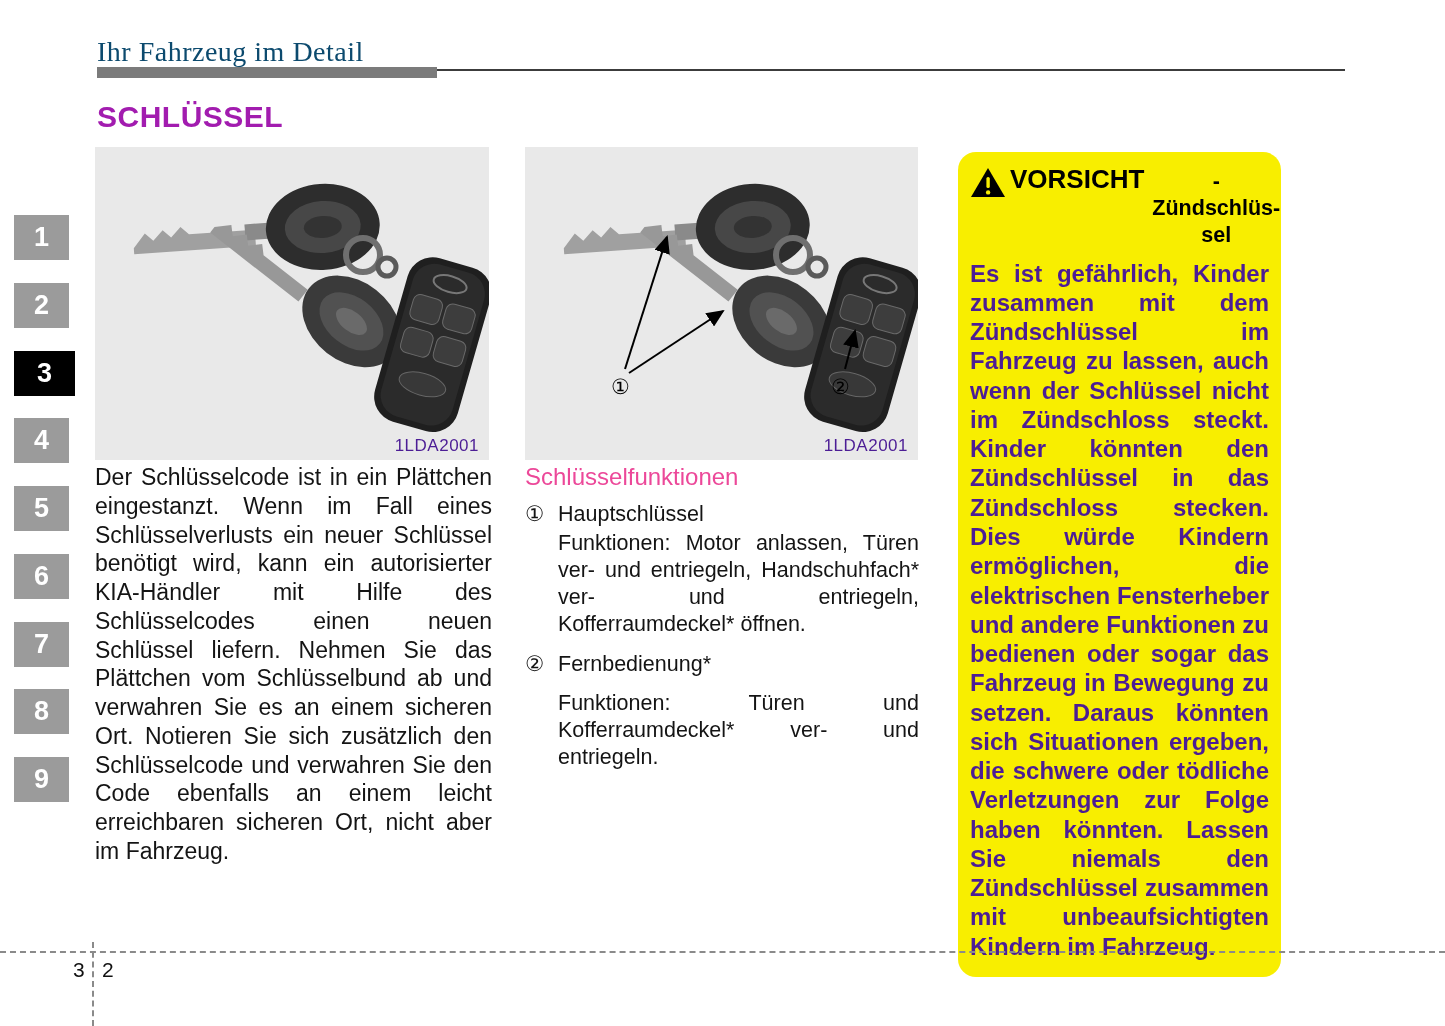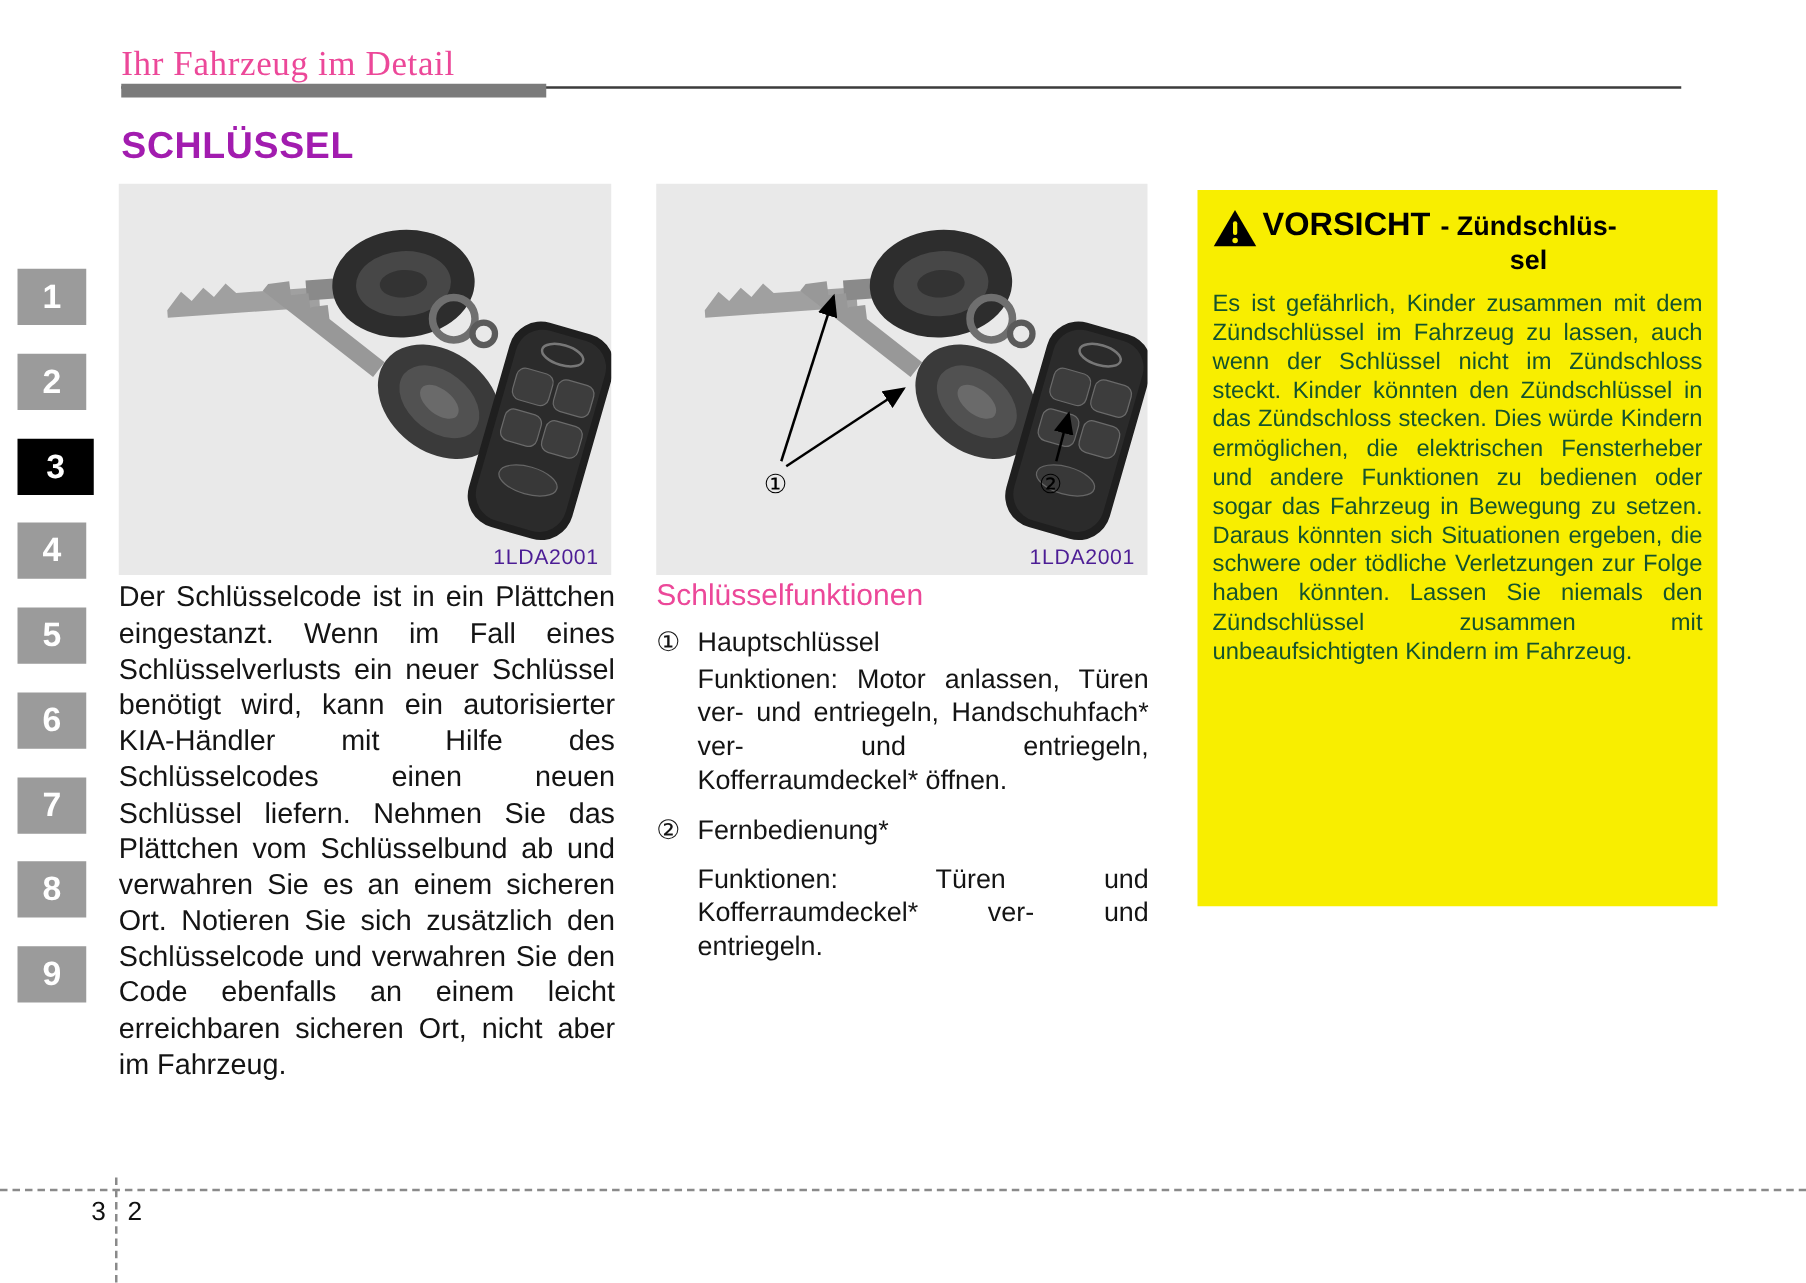--- a/index.html
+++ b/index.html
@@ -9,21 +9,21 @@
     width:1445px; height:1026px;
     font-family:"Liberation Sans", sans-serif;
     color:#111;
     overflow:hidden;
   }
 
   
   .doc-header-title {
     position:absolute; left:97px; top:36px;
     font-family:"Liberation Serif", serif;
-    font-size:28px; color:#ec4899; letter-spacing:0.5px;
+    font-size:28px; color:#0c4a6e; letter-spacing:0.5px;
   }
   .doc-header-rule {
     position:absolute; left:97px; top:69px; width:1248px;
     border-top:2px solid #3c3c3c;
   }
   .doc-header-bar {
     position:absolute; left:97px; top:67px; width:340px; height:11px;
     background:var(--header-bar,#7b7b7b);
   }
   .page-heading {
@@ -74,37 +74,38 @@
     font-size:21.5px; line-height:1.25; color:#141414;
   }
   .func-item { margin-bottom:14px; }
   .func-title-row { display:flex; }
   .func-marker { width:33px; flex:0 0 33px; }
   .func-body { margin-left:33px; text-align:justify; margin-top:2px; }
   .func-item.second .func-body { margin-top:12px; }
 
   
   .warning-box {
-    position:absolute; left:958px; top:152px; width:416px; min-height:573px;
+    position:absolute; left:958px; top:152px; width:323px; min-height:573px;
     background:var(--warning-bg,#f8ee00);
     padding:12px 12px 16px 12px;
+    border-radius:18px;
   }
   .warning-title-row { display:flex; align-items:flex-start; }
   .warning-icon-wrap { flex:0 0 40px; padding-top:2px; }
   .warning-title {
     font-size:26px; font-weight:bold; color:#000; line-height:1.1; padding-top:1px;
   }
   .warning-subtitle {
     font-size:21.5px; font-weight:bold; color:#000;
     text-align:center; line-height:1.25; padding-top:4px; margin-left:8px;
   }
   .warning-subtitle span { display:block; }
   .warning-body {
     margin-top:10px;
-    font-size:19px; font-weight:normal; color:#14532d;
+    font-size:24px; font-weight:bold; color:#4c1d95;
     line-height:1.22; text-align:justify;
   }
 
   
   .footer-dash-h {
     position:absolute; left:0; top:951px; width:1445px;
     border-top:2px dashed #8a8a8a;
   }
   .footer-dash-v {
     position:absolute; left:92px; top:942px; height:84px;

